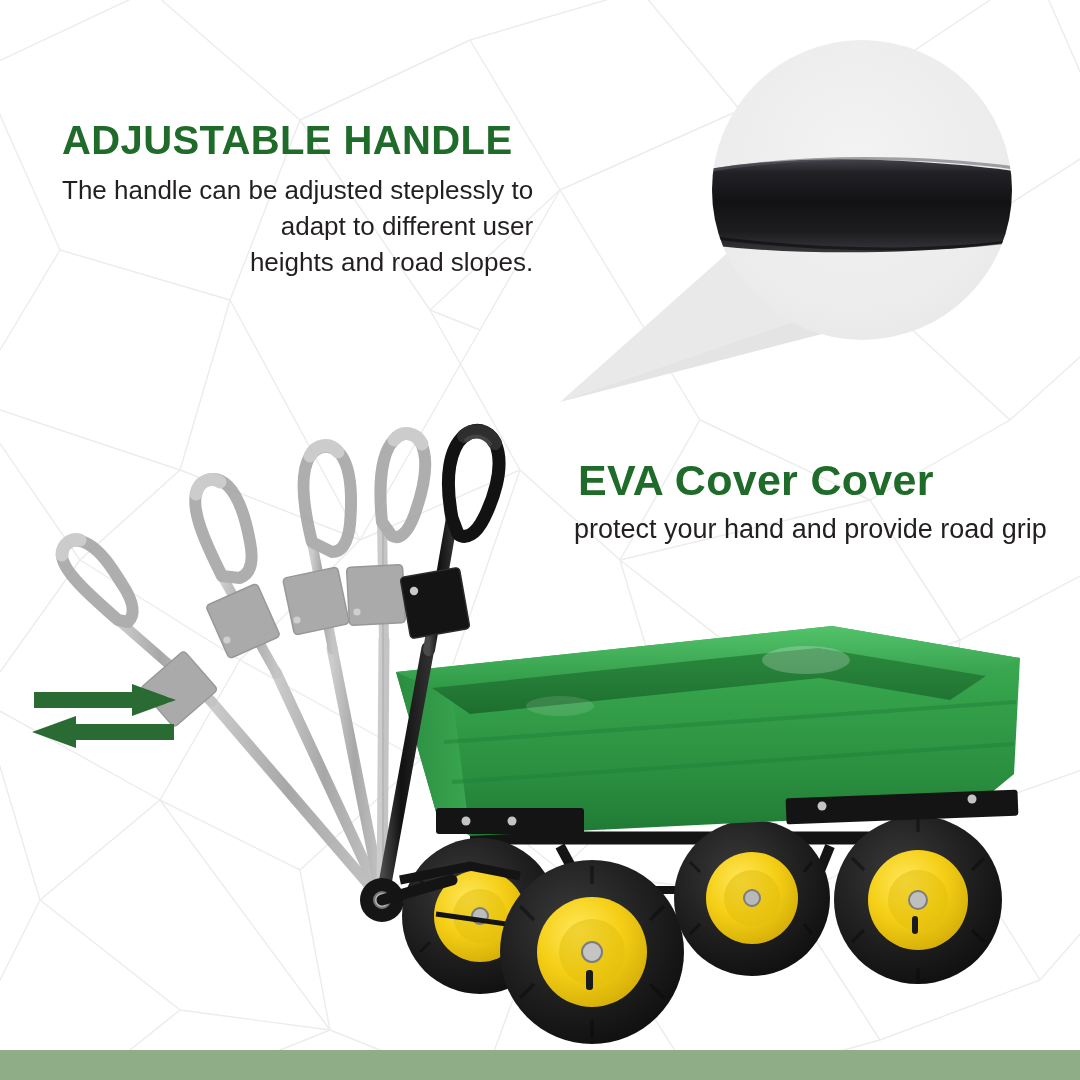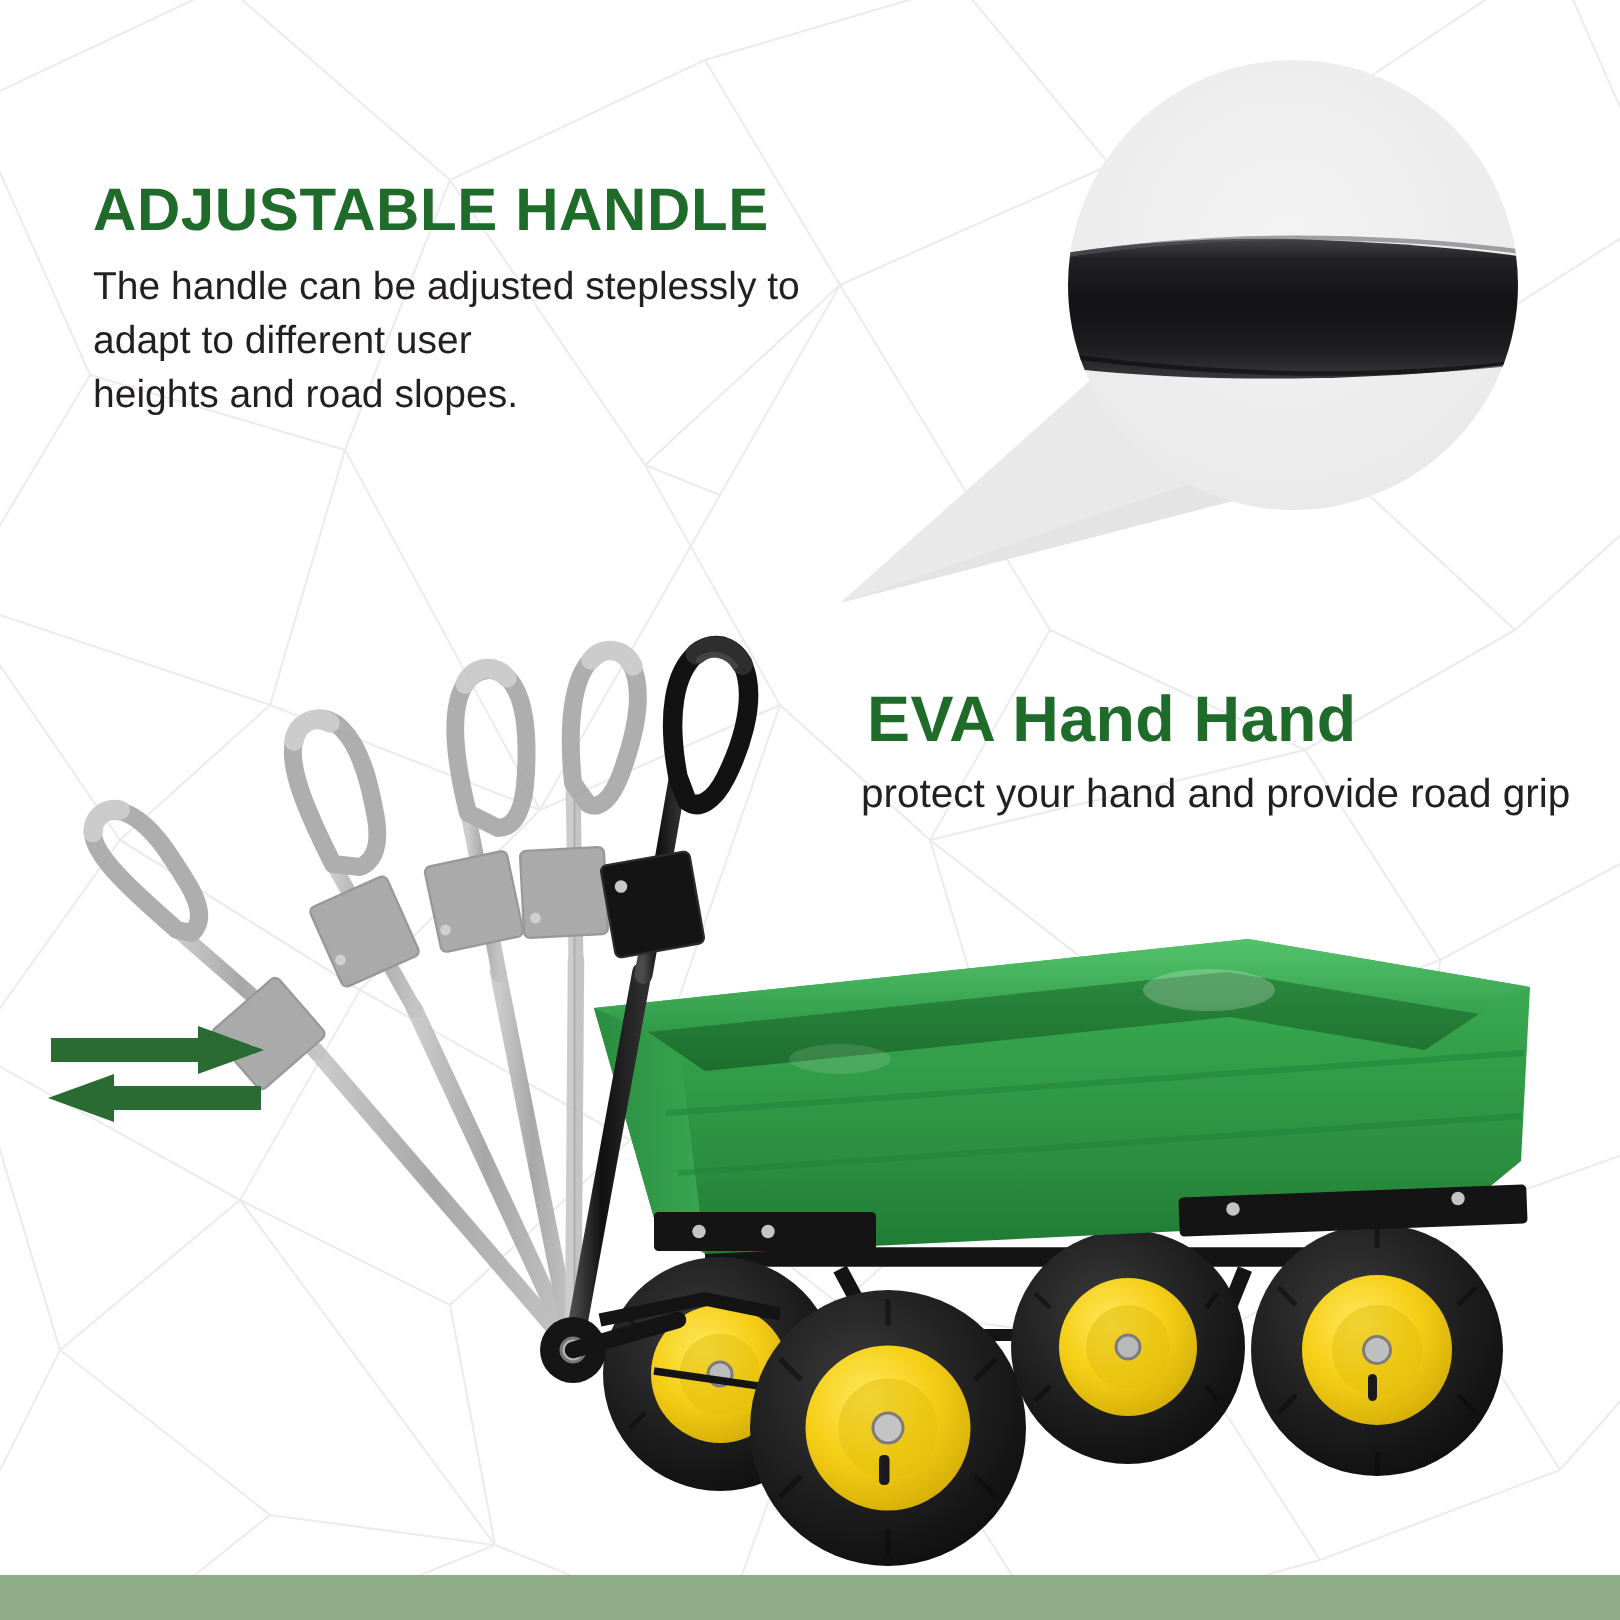--- a/index.html
+++ b/index.html
@@ -19,21 +19,21 @@
 
   
   #adj-title {
     position:absolute; left:62px; top:119px;
     font-size:40px; font-weight:bold; letter-spacing:0.4px;
     color:#1f6b2a; white-space:nowrap; line-height:1.05;
   }
   #adj-body {
     position:absolute; left:62px; top:172px;
     font-size:26px; font-weight:400; color:#231f20;
-    line-height:36px; white-space:pre-line;
+    line-height:36px; white-space:pre-line;text-align:right;
   }
   #eva-title {
     position:absolute; left:578px; top:458px;
     font-size:43px; font-weight:bold; letter-spacing:0.3px;
     color:#1f6b2a; white-space:nowrap; line-height:1.05;
   }
   #eva-body {
     position:absolute; left:574px; top:513px;
     font-size:27px; font-weight:400; color:#231f20;
     white-space:nowrap; line-height:1.25;
@@ -378,16 +378,16 @@
     </g>
   </svg>
 
   <div id="bottom-band"></div>
 
   <div id="adj-title">ADJUSTABLE HANDLE</div>
   <div id="adj-body">The handle can be adjusted steplessly to
 adapt to different user
 heights and road slopes.</div>
 
-  <div id="eva-title">EVA Hand Hand</div>
+  <div id="eva-title">EVA Cover Cover</div>
   <div id="eva-body">protect your hand and provide road grip</div>
 
 </div>
 
 </body></html>

